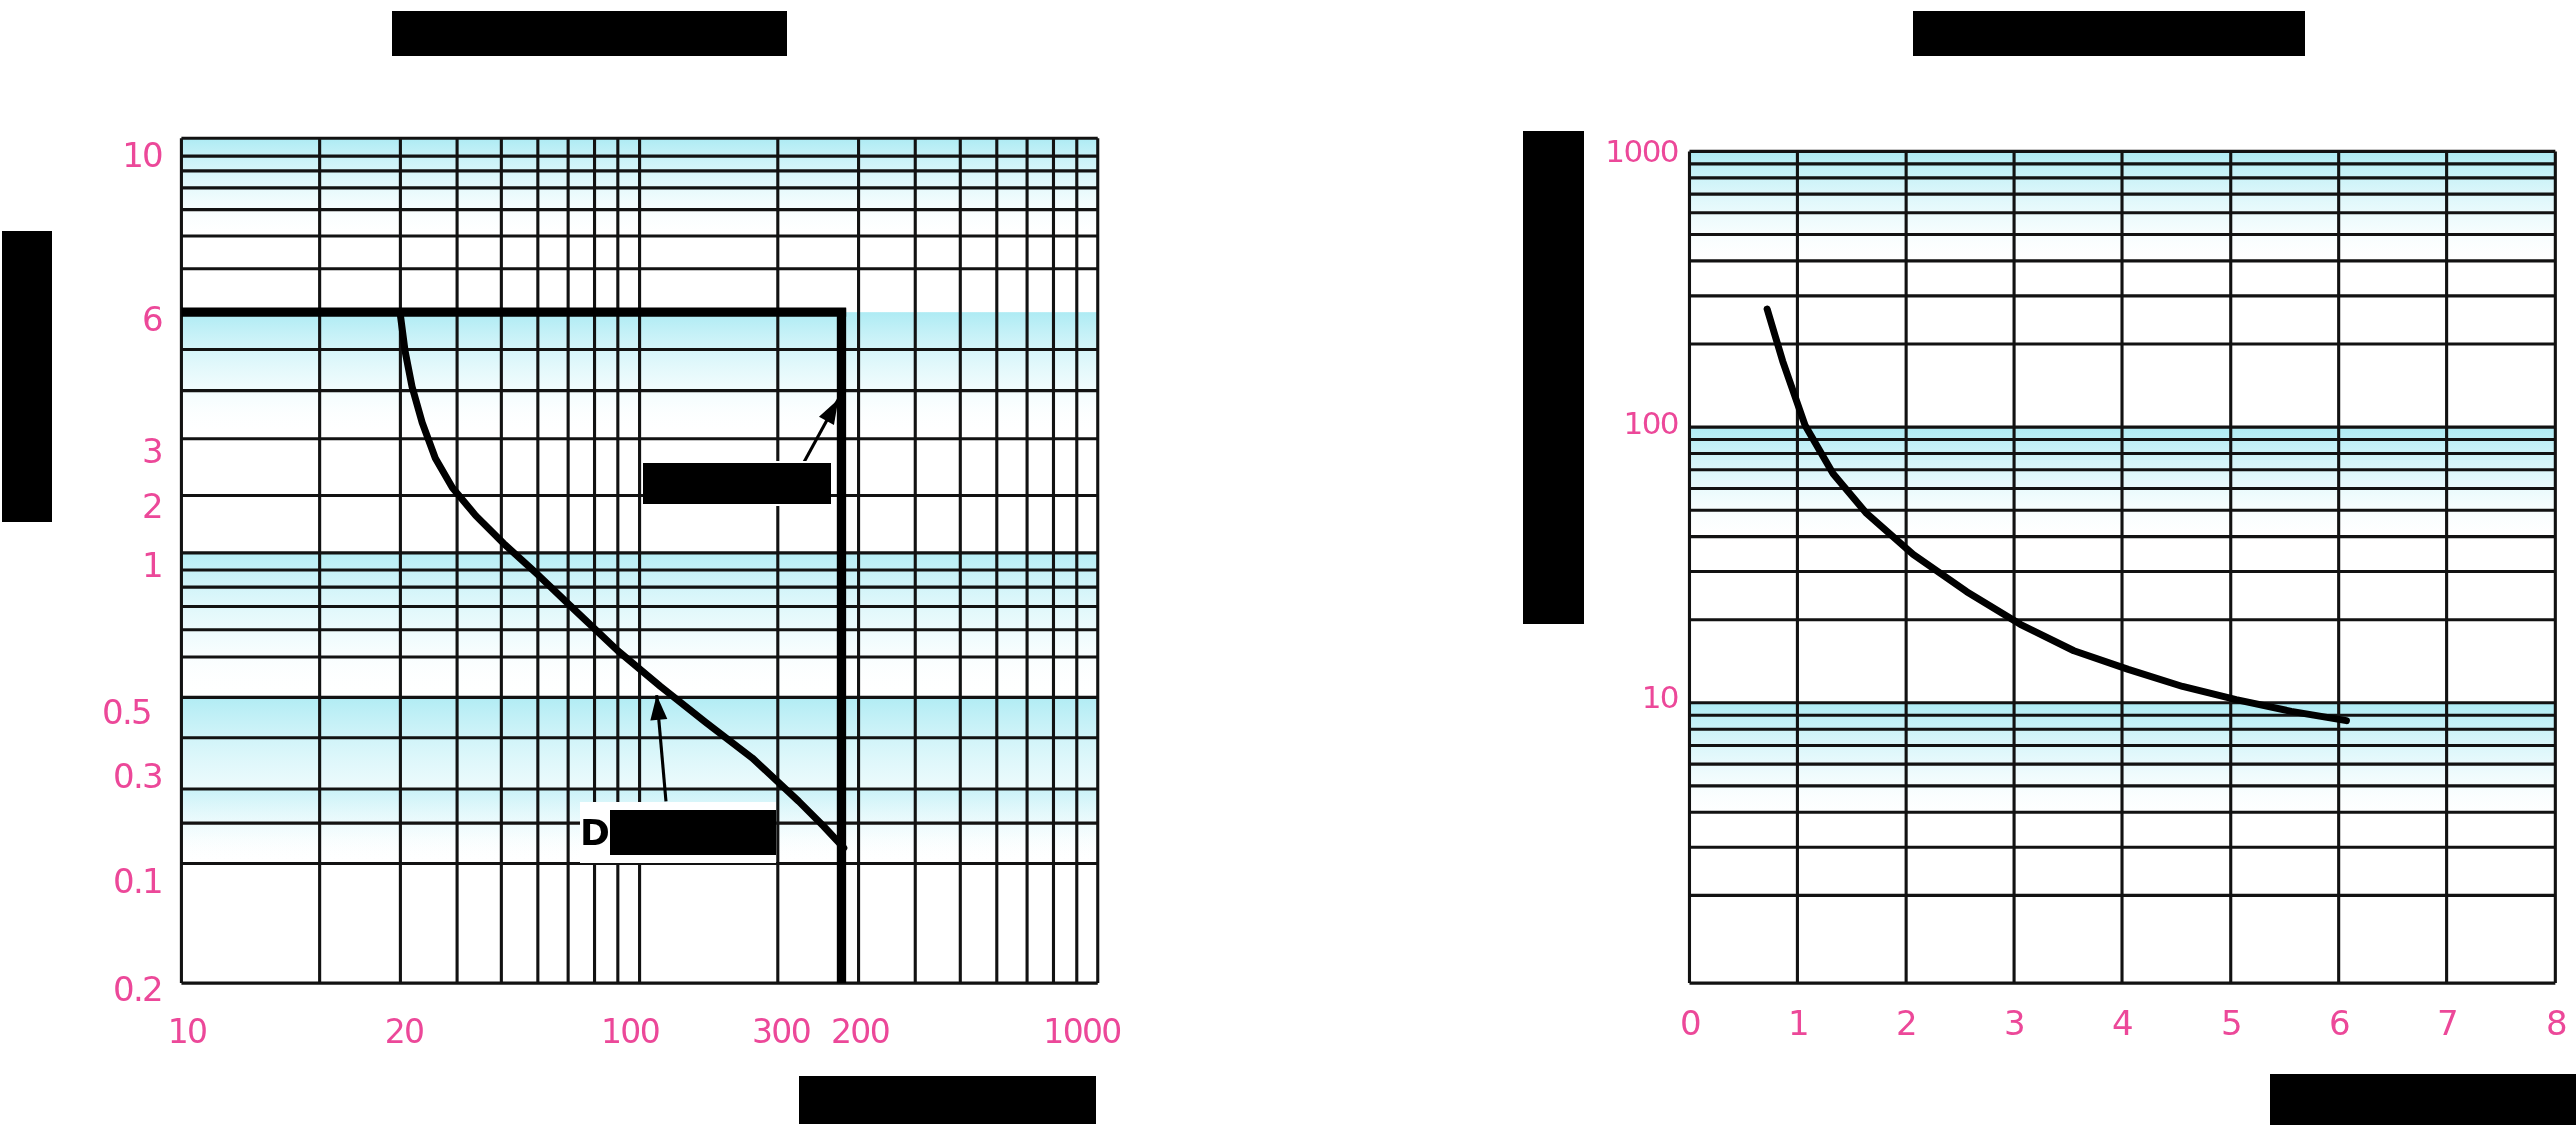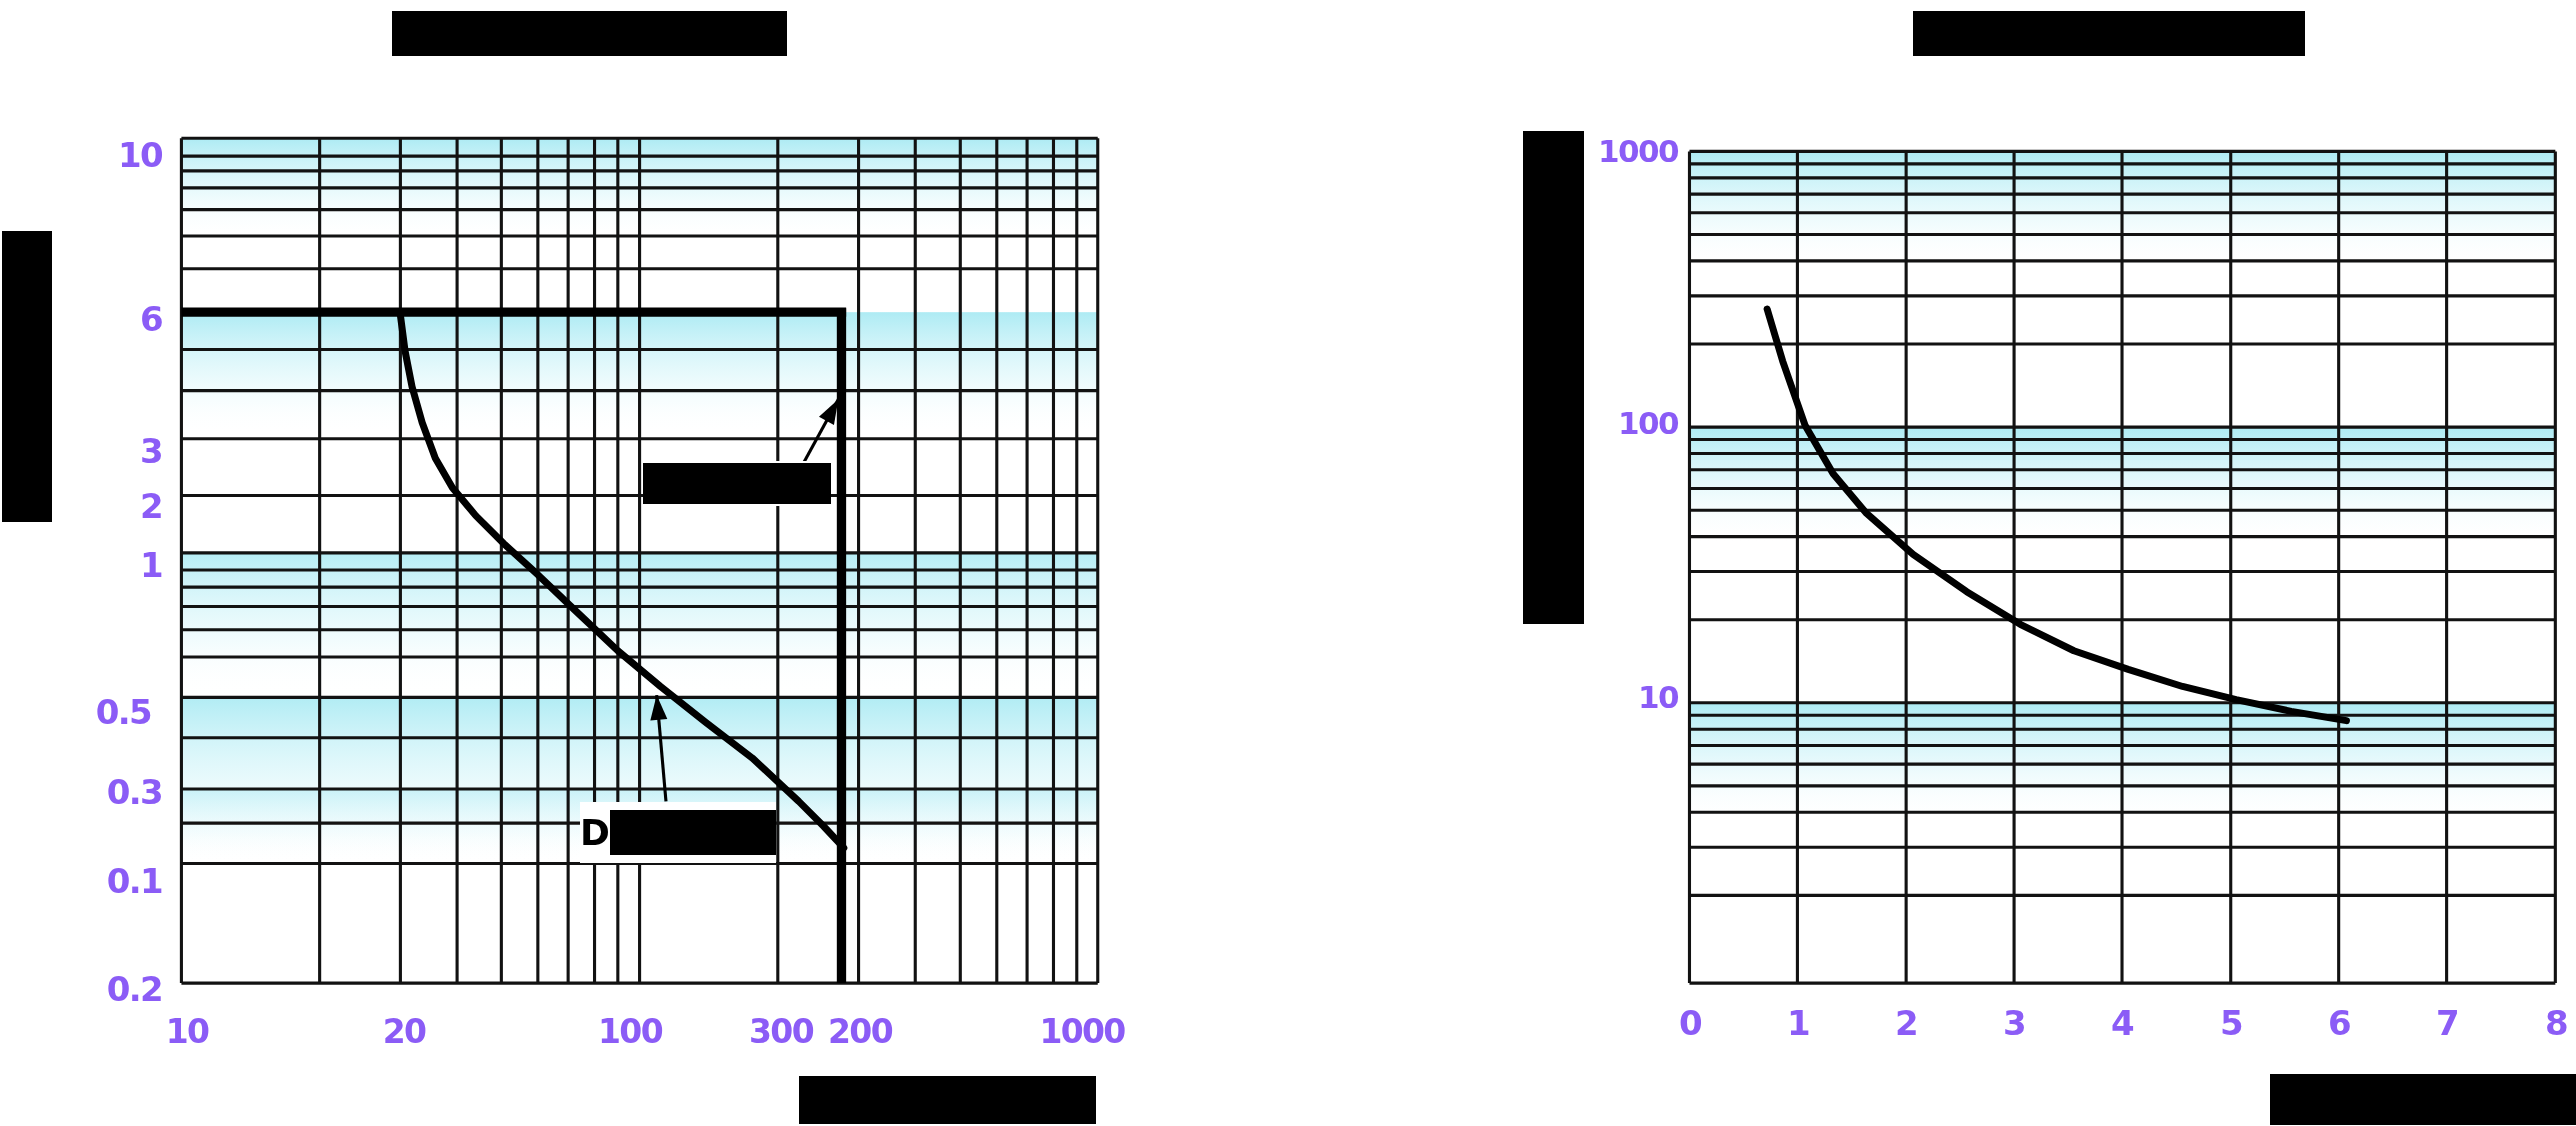--- a/index.html
+++ b/index.html
@@ -1,19 +1,19 @@
 <!DOCTYPE html>
 <html style="font-size:12.4px"><head>
 <meta charset="utf-8">
 <style>
   html,body{margin:0;padding:0;background:#ffffff;}
   #stage{position:relative;width:2576px;height:1126px;background:#ffffff;overflow:hidden;
          font-family:"DejaVu Sans", sans-serif;}
   #chart-canvas{position:absolute;left:0;top:0;}
-  .tick{position:absolute;color:#8b5cf6;font-weight:bold;white-space:nowrap;line-height:1;
+  .tick{position:absolute;color:#ec4899;font-weight:normal;white-space:nowrap;line-height:1;
         letter-spacing:-0.05em;}
   .tick.yr{transform:translate(-100%,-50%);}
   .tick.c{transform:translate(-50%,-50%);}
   .fs44{font-size:34px;} .fs42{font-size:33px;} .fs40{font-size:31px;}
   .blk{position:absolute;background:#000;color:#000;overflow:hidden;font-size:31px;line-height:1.1;
        white-space:nowrap;}
   .annbox{position:absolute;background:#fff;display:flex;align-items:center;justify-content:center;
           white-space:nowrap;}
   .annpre{color:#000;font-weight:bold;font-size:36px;line-height:1;}
   .annblk{background:#000;color:#000;font-size:31px;line-height:1;padding:4.7px 1.6px;overflow:hidden;}
@@ -150,21 +150,21 @@
   <div class="blk" style="left:1523px;top:131px;width:61px;height:493px">██████████</div>
   <div class="blk" style="left:799px;top:1076px;width:297px;height:48px">████████</div>
   <div class="blk" style="left:2270px;top:1074px;width:306px;height:51px">████████</div>
 
   <div class="tick yr fs44" style="left:162px;top:155px">10</div>
   <div class="tick yr fs44" style="left:162px;top:319px">6</div>
   <div class="tick yr fs44" style="left:162px;top:451px">3</div>
   <div class="tick yr fs44" style="left:162px;top:506px">2</div>
   <div class="tick yr fs44" style="left:162px;top:565px">1</div>
   <div class="tick yr fs44" style="left:151px;top:712px">0.5</div>
-  <div class="tick yr fs44" style="left:162px;top:792px">0.3</div>
+  <div class="tick yr fs44" style="left:162px;top:776px">0.3</div>
   <div class="tick yr fs44" style="left:162px;top:881px">0.1</div>
   <div class="tick yr fs44" style="left:162px;top:989px">0.2</div>
 
   <div class="tick c fs42" style="left:187px;top:1031px">10</div>
   <div class="tick c fs42" style="left:404px;top:1031px">20</div>
   <div class="tick c fs42" style="left:630px;top:1031px">100</div>
   <div class="tick c fs42" style="left:781px;top:1031px">300</div>
   <div class="tick c fs42" style="left:860px;top:1031px">200</div>
   <div class="tick c fs42" style="left:1082px;top:1031px">1000</div>
 

